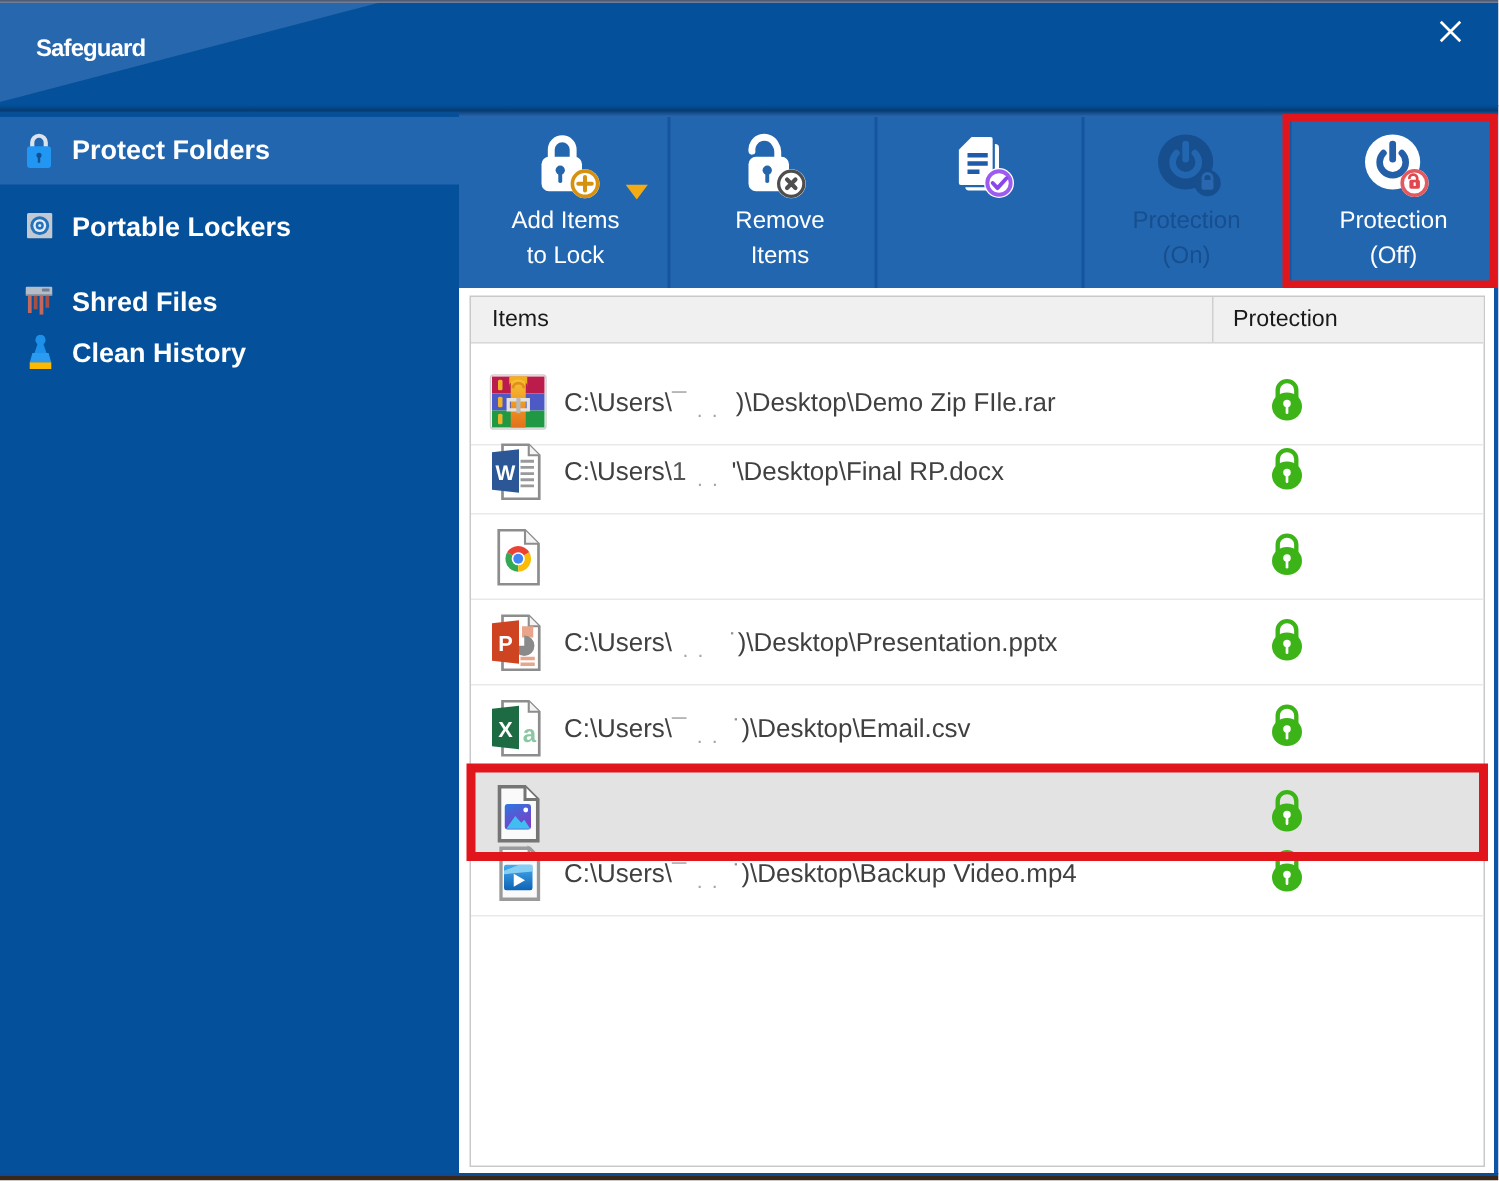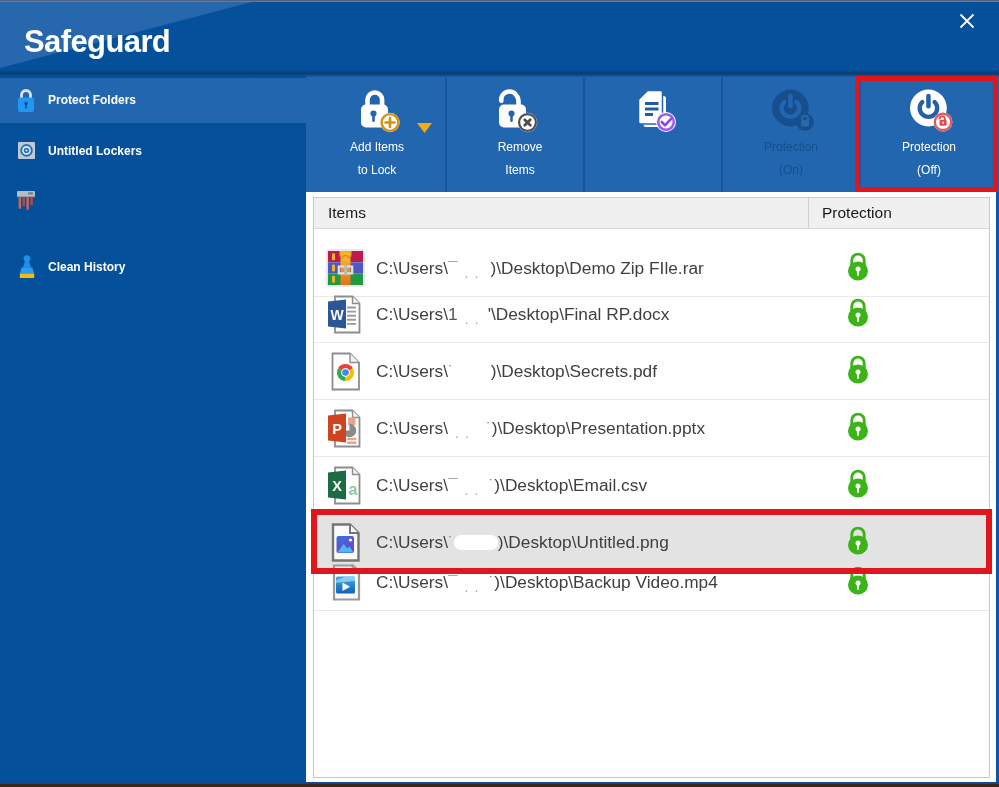--- a/index.html
+++ b/index.html
@@ -1,29 +1,29 @@
 <!DOCTYPE html>
 <html><head>
 <meta charset="utf-8">
 <style>
 html,body{margin:0;padding:0}
 body{width:999px;height:787px;position:relative;overflow:hidden;background:#fff;font-family:"Liberation Sans",sans-serif;}
 .abs{position:absolute}
 .topline{left:0;top:0;width:999px;height:2px;background:linear-gradient(to bottom,#46546e,#77869e)}
 .titlebar{left:0;top:2px;width:999px;height:69px;background:#04509a}
 .titlebar .diag{position:absolute;left:0;top:0;width:252px;height:66px;background:#2767ae;clip-path:polygon(0 0,252px 0,0 66px)}
-.apptitle{left:24px;top:24px;font-size:31px;font-weight:bold;color:#fff;letter-spacing:-0.6px}
+.apptitle{left:24px;top:24px;font-size:16px;font-weight:bold;color:#fff;letter-spacing:-0.6px}
 .hr1{left:0;top:70px;width:999px;height:8px;background:linear-gradient(to bottom,#04509a,#063c74 45%,#2a68b1)}
 .sidebar{left:0;top:75px;width:306px;height:708px;background:#04509a}
-.srow{position:absolute;left:0;width:306px;height:46px;color:#fff;font-weight:bold;font-size:12px;line-height:46px}
+.srow{position:absolute;left:0;width:306px;height:46px;color:#fff;font-weight:bold;font-size:18px;line-height:46px}
 .srow .lbl{position:absolute;left:48px;top:0}
 .hlrow{left:0;top:78px;width:306px;height:45px;background:#2366b0}
 .toolbar{left:306px;top:78px;width:693px;height:114px;background:#2366b0}
 .tsep{position:absolute;top:0;width:2px;height:114px;background:#15549f}
-.tlabel{position:absolute;width:138px;text-align:center;color:#fff;font-size:12px;line-height:23px;top:58px}
+.tlabel{position:absolute;width:138px;text-align:center;color:#fff;font-size:16px;line-height:23px;top:58px}
 .tlabel.dis{color:#174e8d}
 .rightstrip{left:996px;top:192px;width:3px;height:591px;background:#0f55a5}
 .botblue{left:0;top:782px;width:999px;height:2px;background:#0d4a95}
 .botbrown{left:0;top:784px;width:999px;height:3px;background:#39281a}
 .panel{left:313px;top:197px;width:677px;height:581px;border:1px solid #c9c9c9;background:#fff;box-sizing:border-box}
 .phead{position:absolute;left:0;top:0;width:675px;height:31px;background:#f0f0f0;border-bottom:1px solid #d8d8d8;box-sizing:border-box;font-size:15.5px;color:#1a1a1a}
 .phead .c1{position:absolute;left:14px;top:6px}
 .phead .c2{position:absolute;left:508px;top:6px}
 .phead .vline{position:absolute;left:494px;top:0;width:1px;height:30px;background:#cfcfcf}
 .prow{position:absolute;left:0;width:675px;height:57px;border-bottom:1px solid #e9e9e9;box-sizing:border-box}
@@ -66,34 +66,35 @@
 <span class="lbl">Protect Folders</span>
   </div>
 <div class="abs srow" style="top:128px">
     <svg style="position:absolute;left:18px;top:14px" width="17" height="17" viewBox="0 0 17 17">
 <rect x="0" y="0" width="17" height="17" rx="1" fill="#c3c9d3"></rect>
 <circle cx="8.5" cy="8.4" r="6.3" fill="#2273bb"></circle>
 <circle cx="8.5" cy="8.4" r="4.3" fill="#e8ecf2"></circle>
 <circle cx="8.5" cy="8.4" r="2.7" fill="#2273bb"></circle>
 <circle cx="8.5" cy="8.4" r="1" fill="#e8ecf2"></circle>
     </svg>
-<span class="lbl">Untitled Lockers</span>
+<span class="lbl">Portable Lockers</span>
   </div>
 <div class="abs srow" style="top:178px">
     <svg style="position:absolute;left:17px;top:13px" width="18" height="21" viewBox="0 0 18 21">
 <rect x="0" y="0" width="18" height="5.8" rx="1" fill="#b4bcc7"></rect>
 <rect x="11" y="1.3" width="5" height="2.1" rx="0.6" fill="#6f7f96"></rect>
 <rect x="0" y="5" width="18" height="1.2" fill="#909aa8"></rect>
 <rect x="1.6" y="6.2" width="2.5" height="11.5" fill="#c4685e"></rect>
 <rect x="5.5" y="6.2" width="2.5" height="9" fill="#a84f45"></rect>
 <rect x="9.4" y="6.2" width="2.5" height="12.5" fill="#c4685e"></rect>
 <rect x="13.3" y="6.2" width="2.5" height="8" fill="#a84f45"></rect>
     </svg>
-  </div>
-<div class="abs srow" style="top:244px">
+<span class="lbl">Shred Files</span>
+  </div>
+<div class="abs srow" style="top:212px">
     <svg style="position:absolute;left:19px;top:11px" width="16" height="25" viewBox="0 0 16 25">
 <circle cx="8" cy="3.6" r="3.4" fill="#1d90ea"></circle>
 <path d="M6.4,5.2 h3.2 l2.6,7.6 h-8.4 z" fill="#1d90ea"></path>
 <path d="M2.6,12.4 h10.8 l1.8,6.4 H0.8 z" fill="#2a9bf0"></path>
 <rect x="0.8" y="18.6" width="14.4" height="4.4" fill="#ffb900"></rect>
     </svg>
 <span class="lbl">Clean History</span>
   </div>
 <div class="abs toolbar">
 <div class="tsep" style="left:139px"></div>
@@ -210,21 +211,20 @@
 <div class="prow" style="top:145px">
 <svg class="ricon" viewBox="0 0 39 39">
 <path d="M6.5,1.5 h17.5 l9,9 V37.5 H6.5 z" fill="#fff" stroke="#8d8d8d" stroke-width="1.8"></path>
 <path d="M24,1.5 v9 h9" fill="#f4f4f4" stroke="#8d8d8d" stroke-width="1.4"></path>
 <path d="M19.5,20.5 L12.1,16.2 A8.6,8.6 0 0 1 26.9,16.2 z" fill="#ea4335"></path>
 <path d="M19.5,20.5 L12.1,16.2 A8.6,8.6 0 0 0 19.5,29.1 z" fill="#34a853"></path>
 <path d="M19.5,20.5 L19.5,29.1 A8.6,8.6 0 0 0 26.9,16.2 z" fill="#fbbc05"></path>
 <circle cx="19.5" cy="20.5" r="4.4" fill="#fff"></circle>
 <circle cx="19.5" cy="20.5" r="3.3" fill="#4285f4"></circle>
 </svg>
-<div class="ptext">C:\Users\<i class="f1">˙</i><span class="cens" style="width:37px"></span>)\Desktop\Secrets.pdf</div>
 <svg class="plock" width="22" height="29" viewBox="0 0 22 29">
 <path d="M4.8,14.5 V8 a6.2,5.9 0 0 1 12.4,0 V14.5" fill="none" stroke="#3cb417" stroke-width="2.9"></path>
 <ellipse cx="11" cy="19" rx="10" ry="9.4" fill="#3cb417"></ellipse>
 <circle cx="11" cy="17" r="2.5" fill="#fff"></circle>
         <rect x="10.1" y="18" width="1.8" height="6" rx="0.9" fill="#fff"></rect>
 </svg>
     </div>
 <div class="prow" style="top:202px">
 <svg class="ricon" viewBox="0 0 39 39">
 <path d="M9,1.5 h17.5 l7,7 V37.5 H9 z" fill="#fff" stroke="#8d8d8d" stroke-width="1.8"></path>
@@ -264,21 +264,20 @@
 <path d="M7,1.5 h17 l8.5,8.5 V37.5 H7 z" fill="#fafafa" stroke="#757575" stroke-width="2.4"></path>
 <path d="M24,1.5 v8.5 h8.5" fill="#fff" stroke="#757575" stroke-width="2"></path>
 <linearGradient id="gpng" x1="0" y1="0" x2="0.45" y2="1">
           <stop offset="0" stop-color="#2e77e0"></stop>
           <stop offset="1" stop-color="#7a3fc8"></stop>
         </linearGradient>
 <rect x="10.5" y="13" width="17.5" height="17" rx="2" fill="url(#gpng)"></rect>
 <circle cx="24.5" cy="17" r="1.6" fill="#fff"></circle>
 <path d="M11.5,29.5 l6,-8.5 l4,4.5 l2,-2 l4,6 z" fill="#42bdf2"></path>
 </svg>
-<div class="ptext">C:\Users\<i class="f1">˙</i><span class="wblob"></span>)\Desktop\Untitled.png</div>
 <svg class="plock" width="22" height="29" viewBox="0 0 22 29">
 <path d="M4.8,14.5 V8 a6.2,5.9 0 0 1 12.4,0 V14.5" fill="none" stroke="#3cb417" stroke-width="2.9"></path>
 <ellipse cx="11" cy="19" rx="10" ry="9.4" fill="#3cb417"></ellipse>
 <circle cx="11" cy="17" r="2.5" fill="#fff"></circle>
         <rect x="10.1" y="18" width="1.8" height="6" rx="0.9" fill="#fff"></rect>
 </svg>
     </div>
 <div class="prow" style="top:356px">
 <svg class="ricon" viewBox="0 0 39 39">
 <path d="M8,2.5 h19 l6,6 V36.5 H8 z" fill="#fafafa" stroke="#9a9a9a" stroke-width="2.2"></path>

